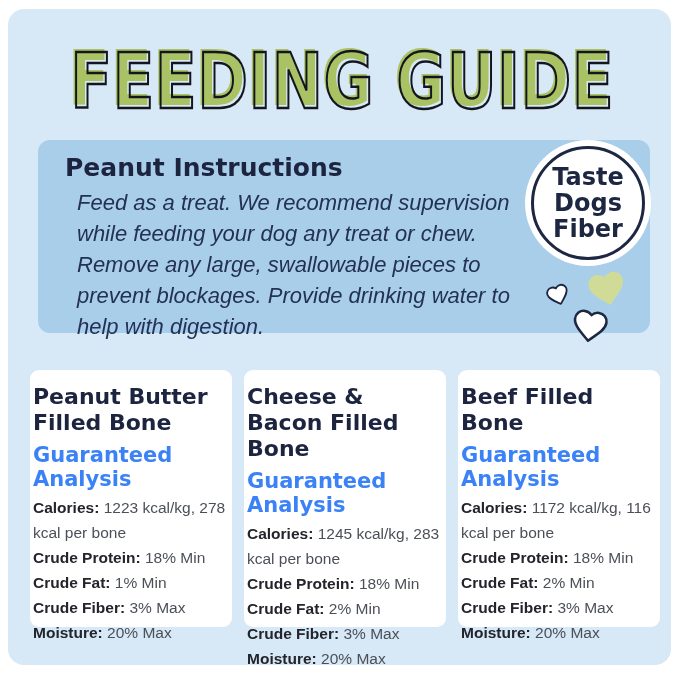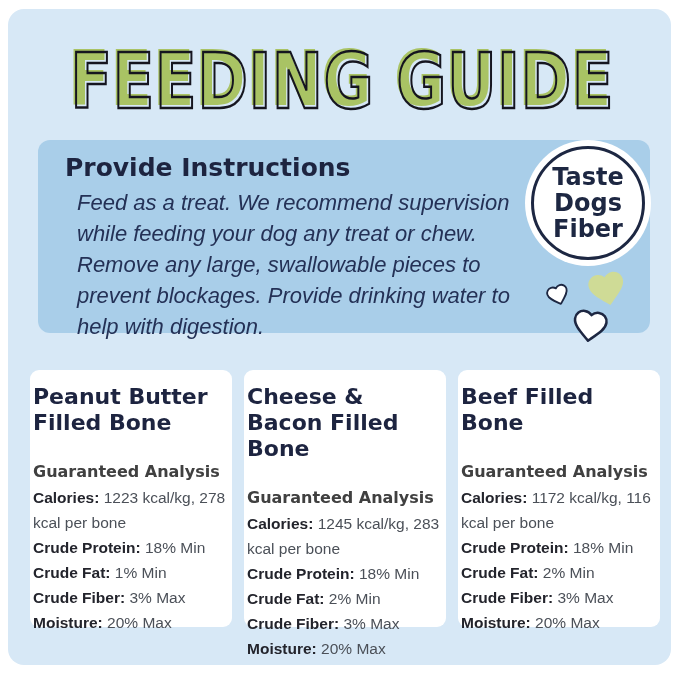--- a/index.html
+++ b/index.html
@@ -82,43 +82,43 @@
   .card{
     width:202px;height:257px;box-sizing:border-box;
     background:#ffffff;border-radius:9px;
     padding:14px 3px;
   }
   .card-title{
     font-family:"DejaVu Sans","Liberation Sans",sans-serif;
     font-size:22px;line-height:26px;font-weight:800;color:#1d2440;
   }
   .card-analysis{
-    margin-top:26px;
+    margin-top:7px;
     font-family:"DejaVu Sans","Liberation Sans",sans-serif;
-    font-size:16px;font-weight:800;color:#404040;
+    font-size:21px;font-weight:800;color:#3b82f6;
   }
   .card-rows{margin-top:4px;}
   .row{font-size:15.5px;line-height:25px;color:#4b5058;}
   .row-label{font-weight:bold;color:#23242c;}
 </style>
 </head>
 <body>
 
 <div class="page">
   <div class="panel"></div>
 
   <div class="title-row">
     <span class="title-inner">
       <span class="title-layer title-fill">FEEDING GUIDE</span>
       <span class="title-layer title-outline" aria-hidden="true">FEEDING GUIDE</span>
     </span>
   </div>
 
   <div class="instr-box">
-    <div class="instr-heading">Provide Instructions</div>
+    <div class="instr-heading">Peanut Instructions</div>
     <div class="instr-body">Feed as a treat. We recommend supervision while feeding your dog any treat or chew. Remove any large, swallowable pieces to prevent blockages. Provide drinking water to help with digestion.</div>
   </div>
 
   <div class="badge">
     <div class="badge-ring"></div>
     <div class="badge-text">
       <div>Taste</div>
       <div>Dogs</div>
       <div>Fiber</div>
     </div>

